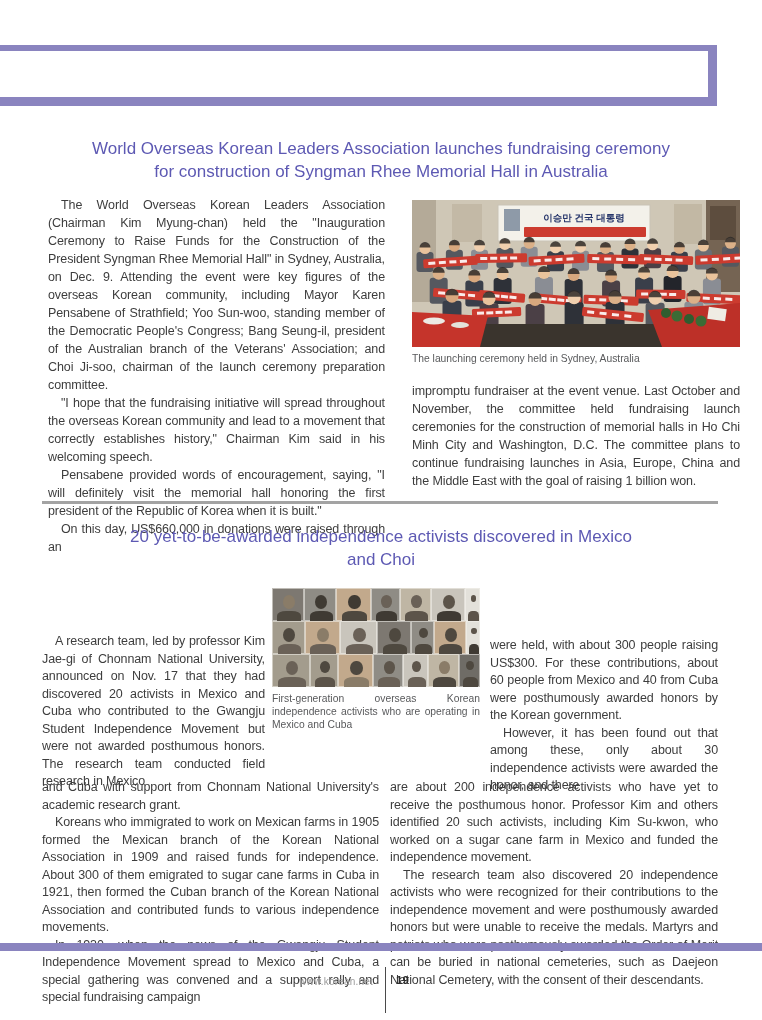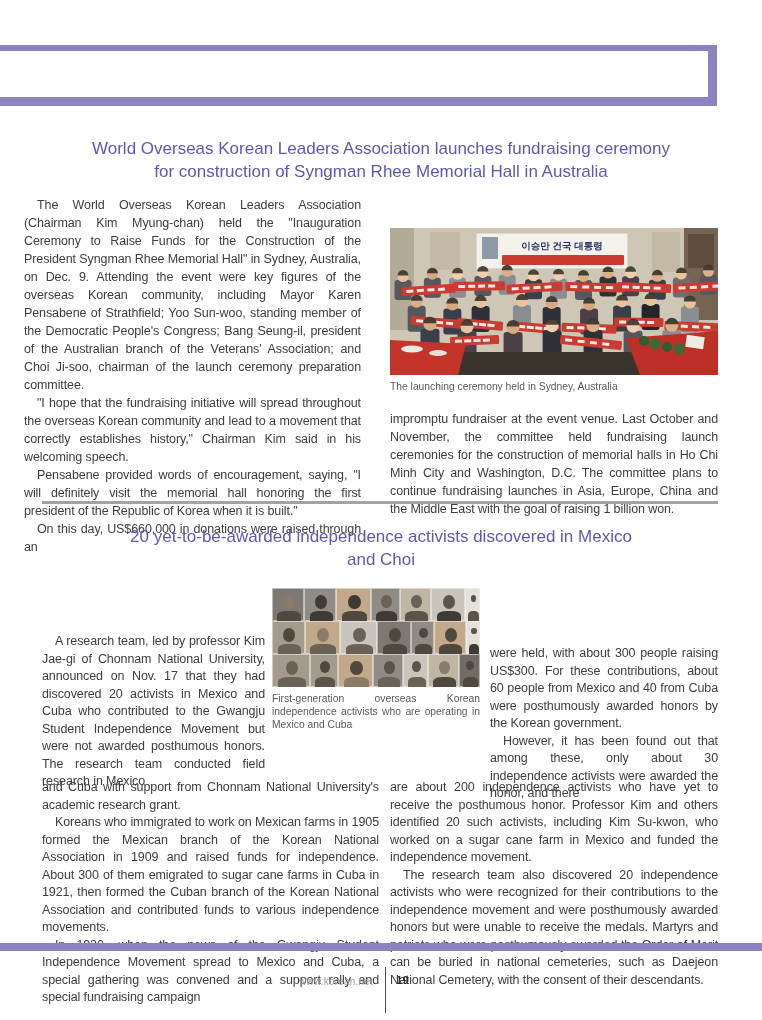--- a/index.html
+++ b/index.html
@@ -18,32 +18,32 @@
   .article-title{position:absolute;left:0;width:762px;text-align:center;color:var(--title);
     font-size:17px;line-height:23px;font-weight:400;}
   #title1{top:137px;}
   #title2{top:525px;}
   
   .body-text{font-size:12.5px;line-height:18px;color:var(--body);text-align:justify;letter-spacing:-0.1px;}
   .body-text p{margin:0;text-indent:13px;}
   .body-text p.cont{text-indent:0;}
   .a2-text{line-height:17.5px;margin-top:48px;}
   
-  .a1-left{position:absolute;left:24px;top:196px;width:337px;}
-  .a1-right{position:absolute;left:390px;top:200px;width:328px;margin-top:28px;}
+  .a1-left{position:absolute;left:48px;top:196px;width:337px;}
+  .a1-right{position:absolute;left:412px;top:200px;width:328px;}
   .photo1-svg{display:block;}
   .caption{font-size:10.3px;color:#58595b;line-height:13px;margin-top:5px;}
   .a1-right-text{margin-top:17px;}
   
   .divider{position:absolute;left:42px;top:501px;width:676px;height:3px;background:#a3a3a3;}
   
   .a2-body{position:absolute;left:42px;top:585px;width:676px;height:358px;}
   .a2-left-narrow{position:absolute;left:0;top:0;width:223px;}
   .a2-figure{position:absolute;left:230px;top:3px;width:208px;}
-  .a2-right-narrow{position:absolute;left:448px;top:12px;width:228px;}
+  .a2-right-narrow{position:absolute;left:448px;top:4px;width:228px;}
   .a2-left-wide{position:absolute;left:0;top:146px;width:337px;}
   .a2-right-wide{position:absolute;left:348px;top:146px;width:328px;}
   .collage{position:relative;width:208px;height:99px;overflow:hidden;background:#d8d5cd;}
   .collage .tile{position:absolute;box-sizing:border-box;border:1px solid rgba(246,244,238,.55);}
   .collage .head{position:absolute;border-radius:50%;}
   .collage .torso{position:absolute;border-radius:40% 40% 0 0;}
   .a2-caption{text-align:justify;}
   
   .footer-bar{position:absolute;top:943px;left:0;width:762px;height:8px;background:var(--purple);}
   .footer-site{position:absolute;top:976px;left:373px;transform:translateX(-100%);

